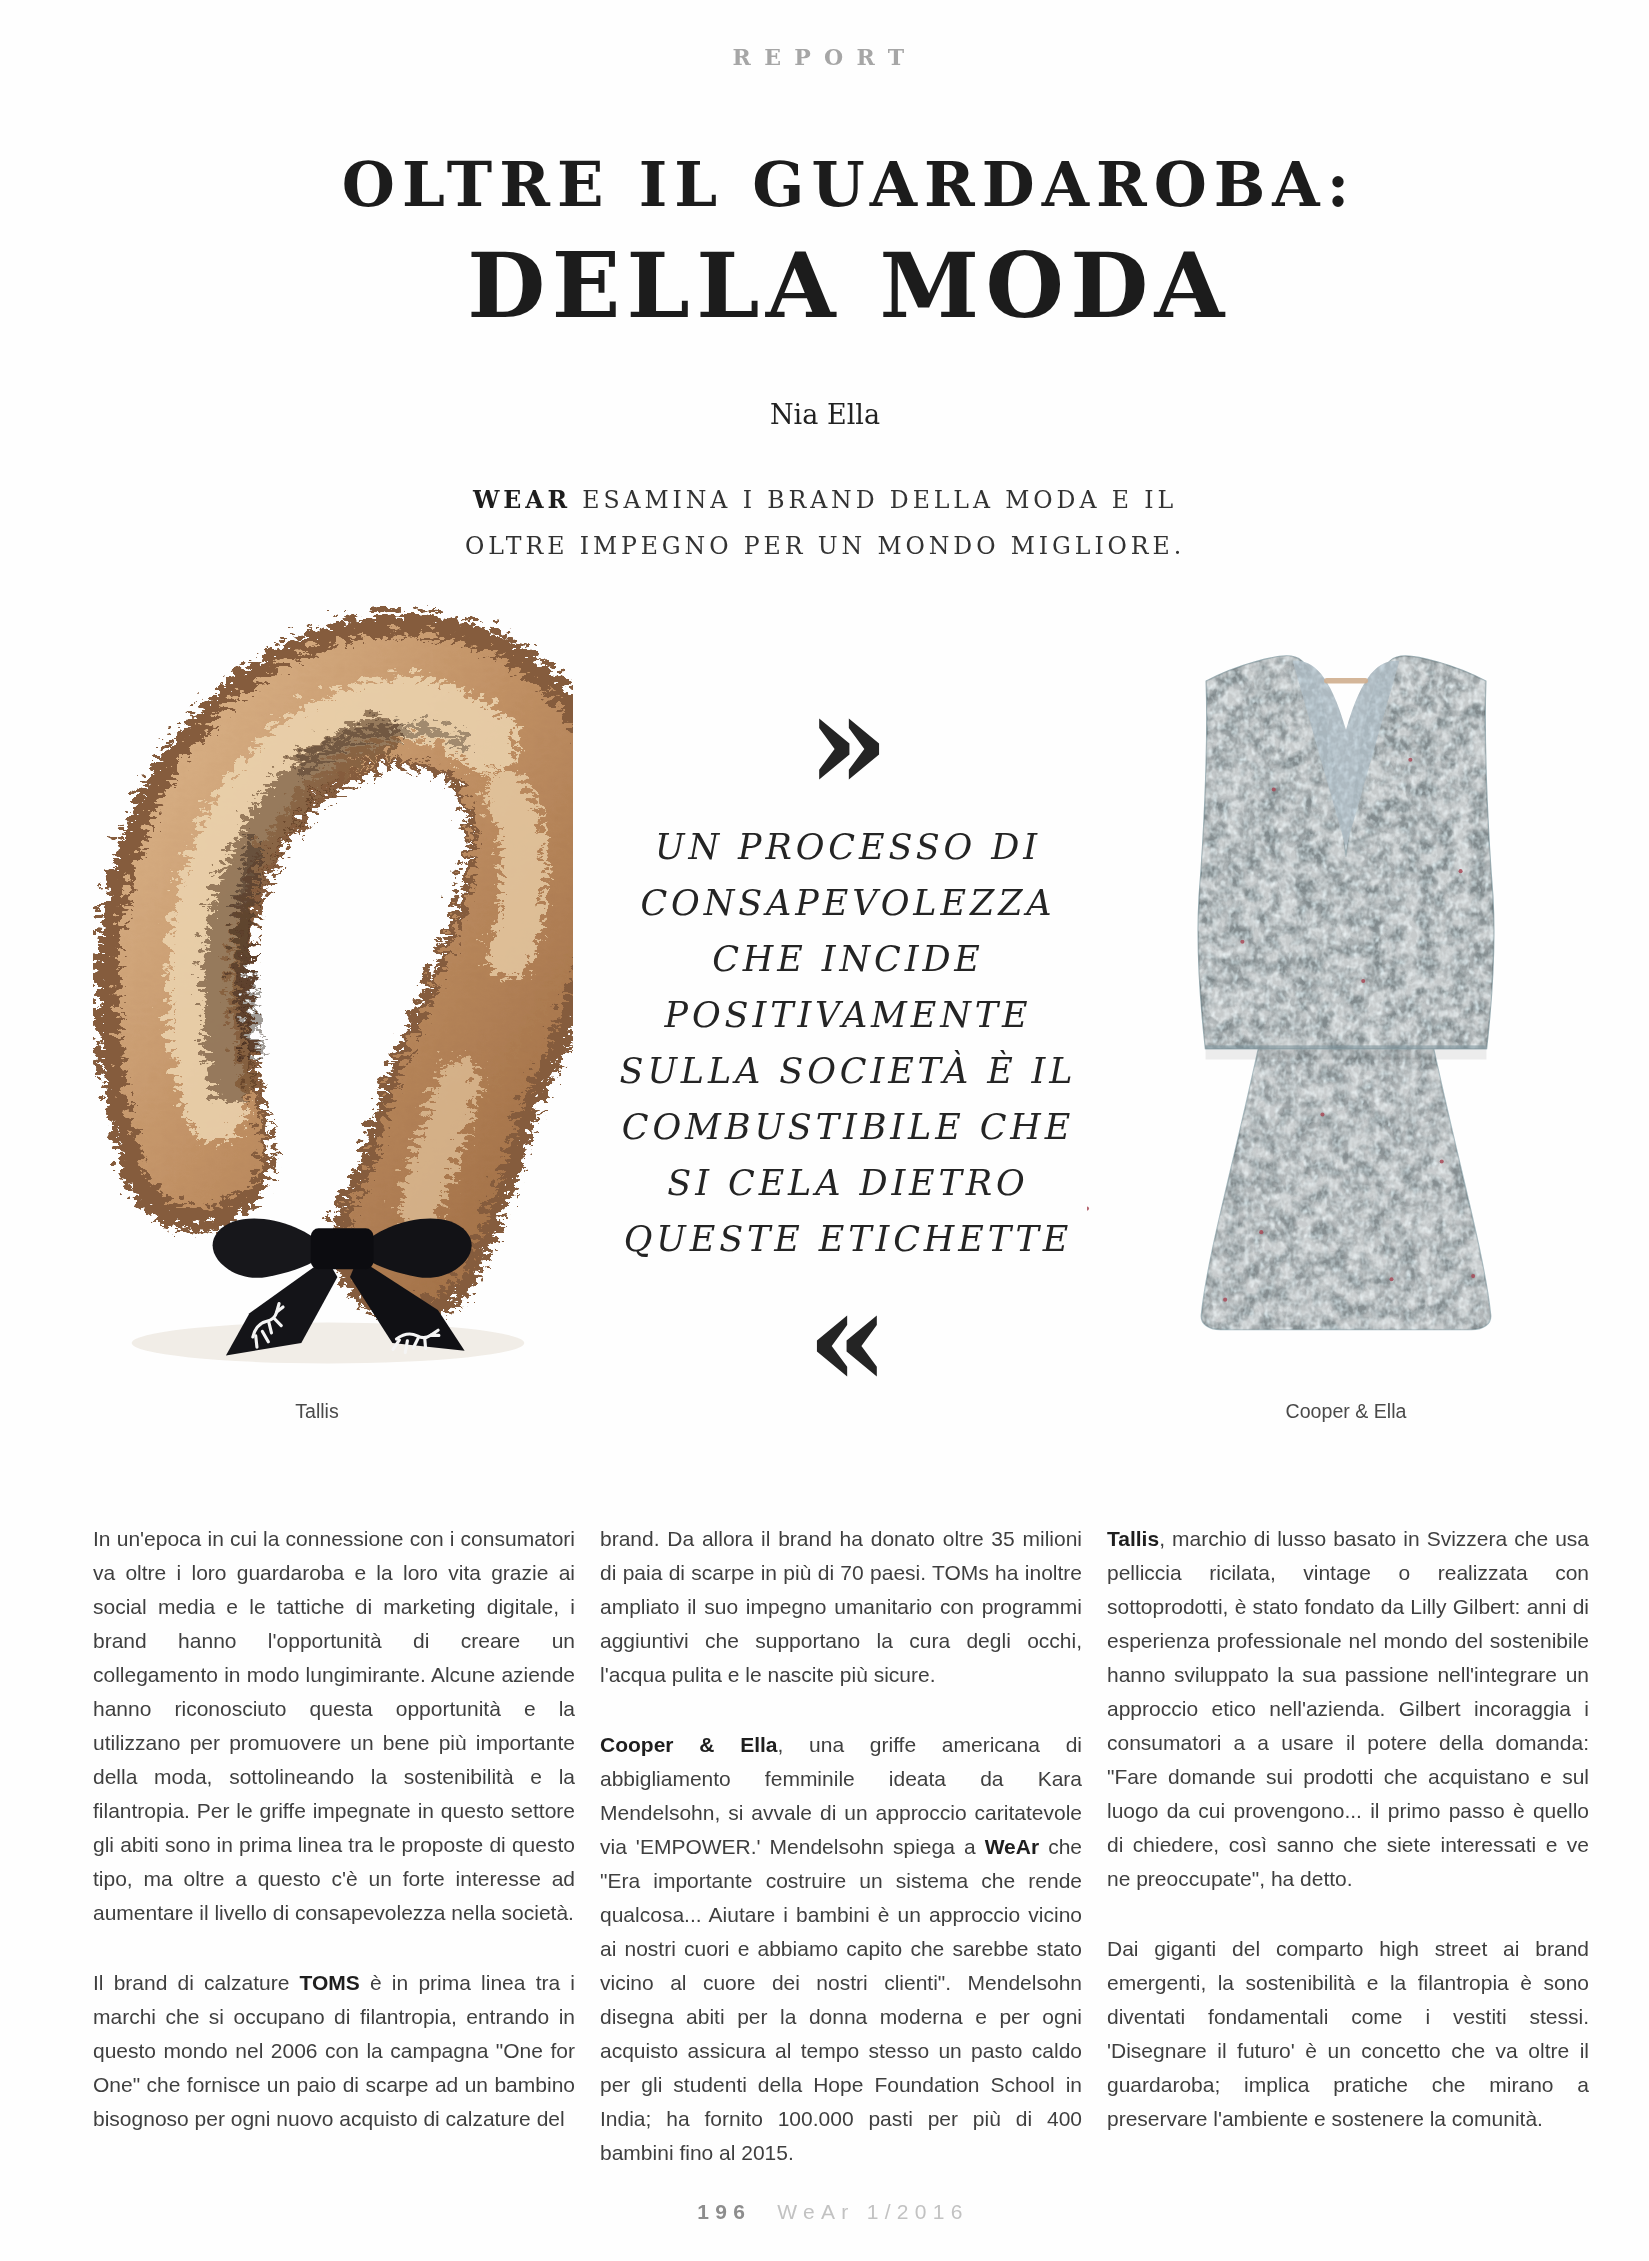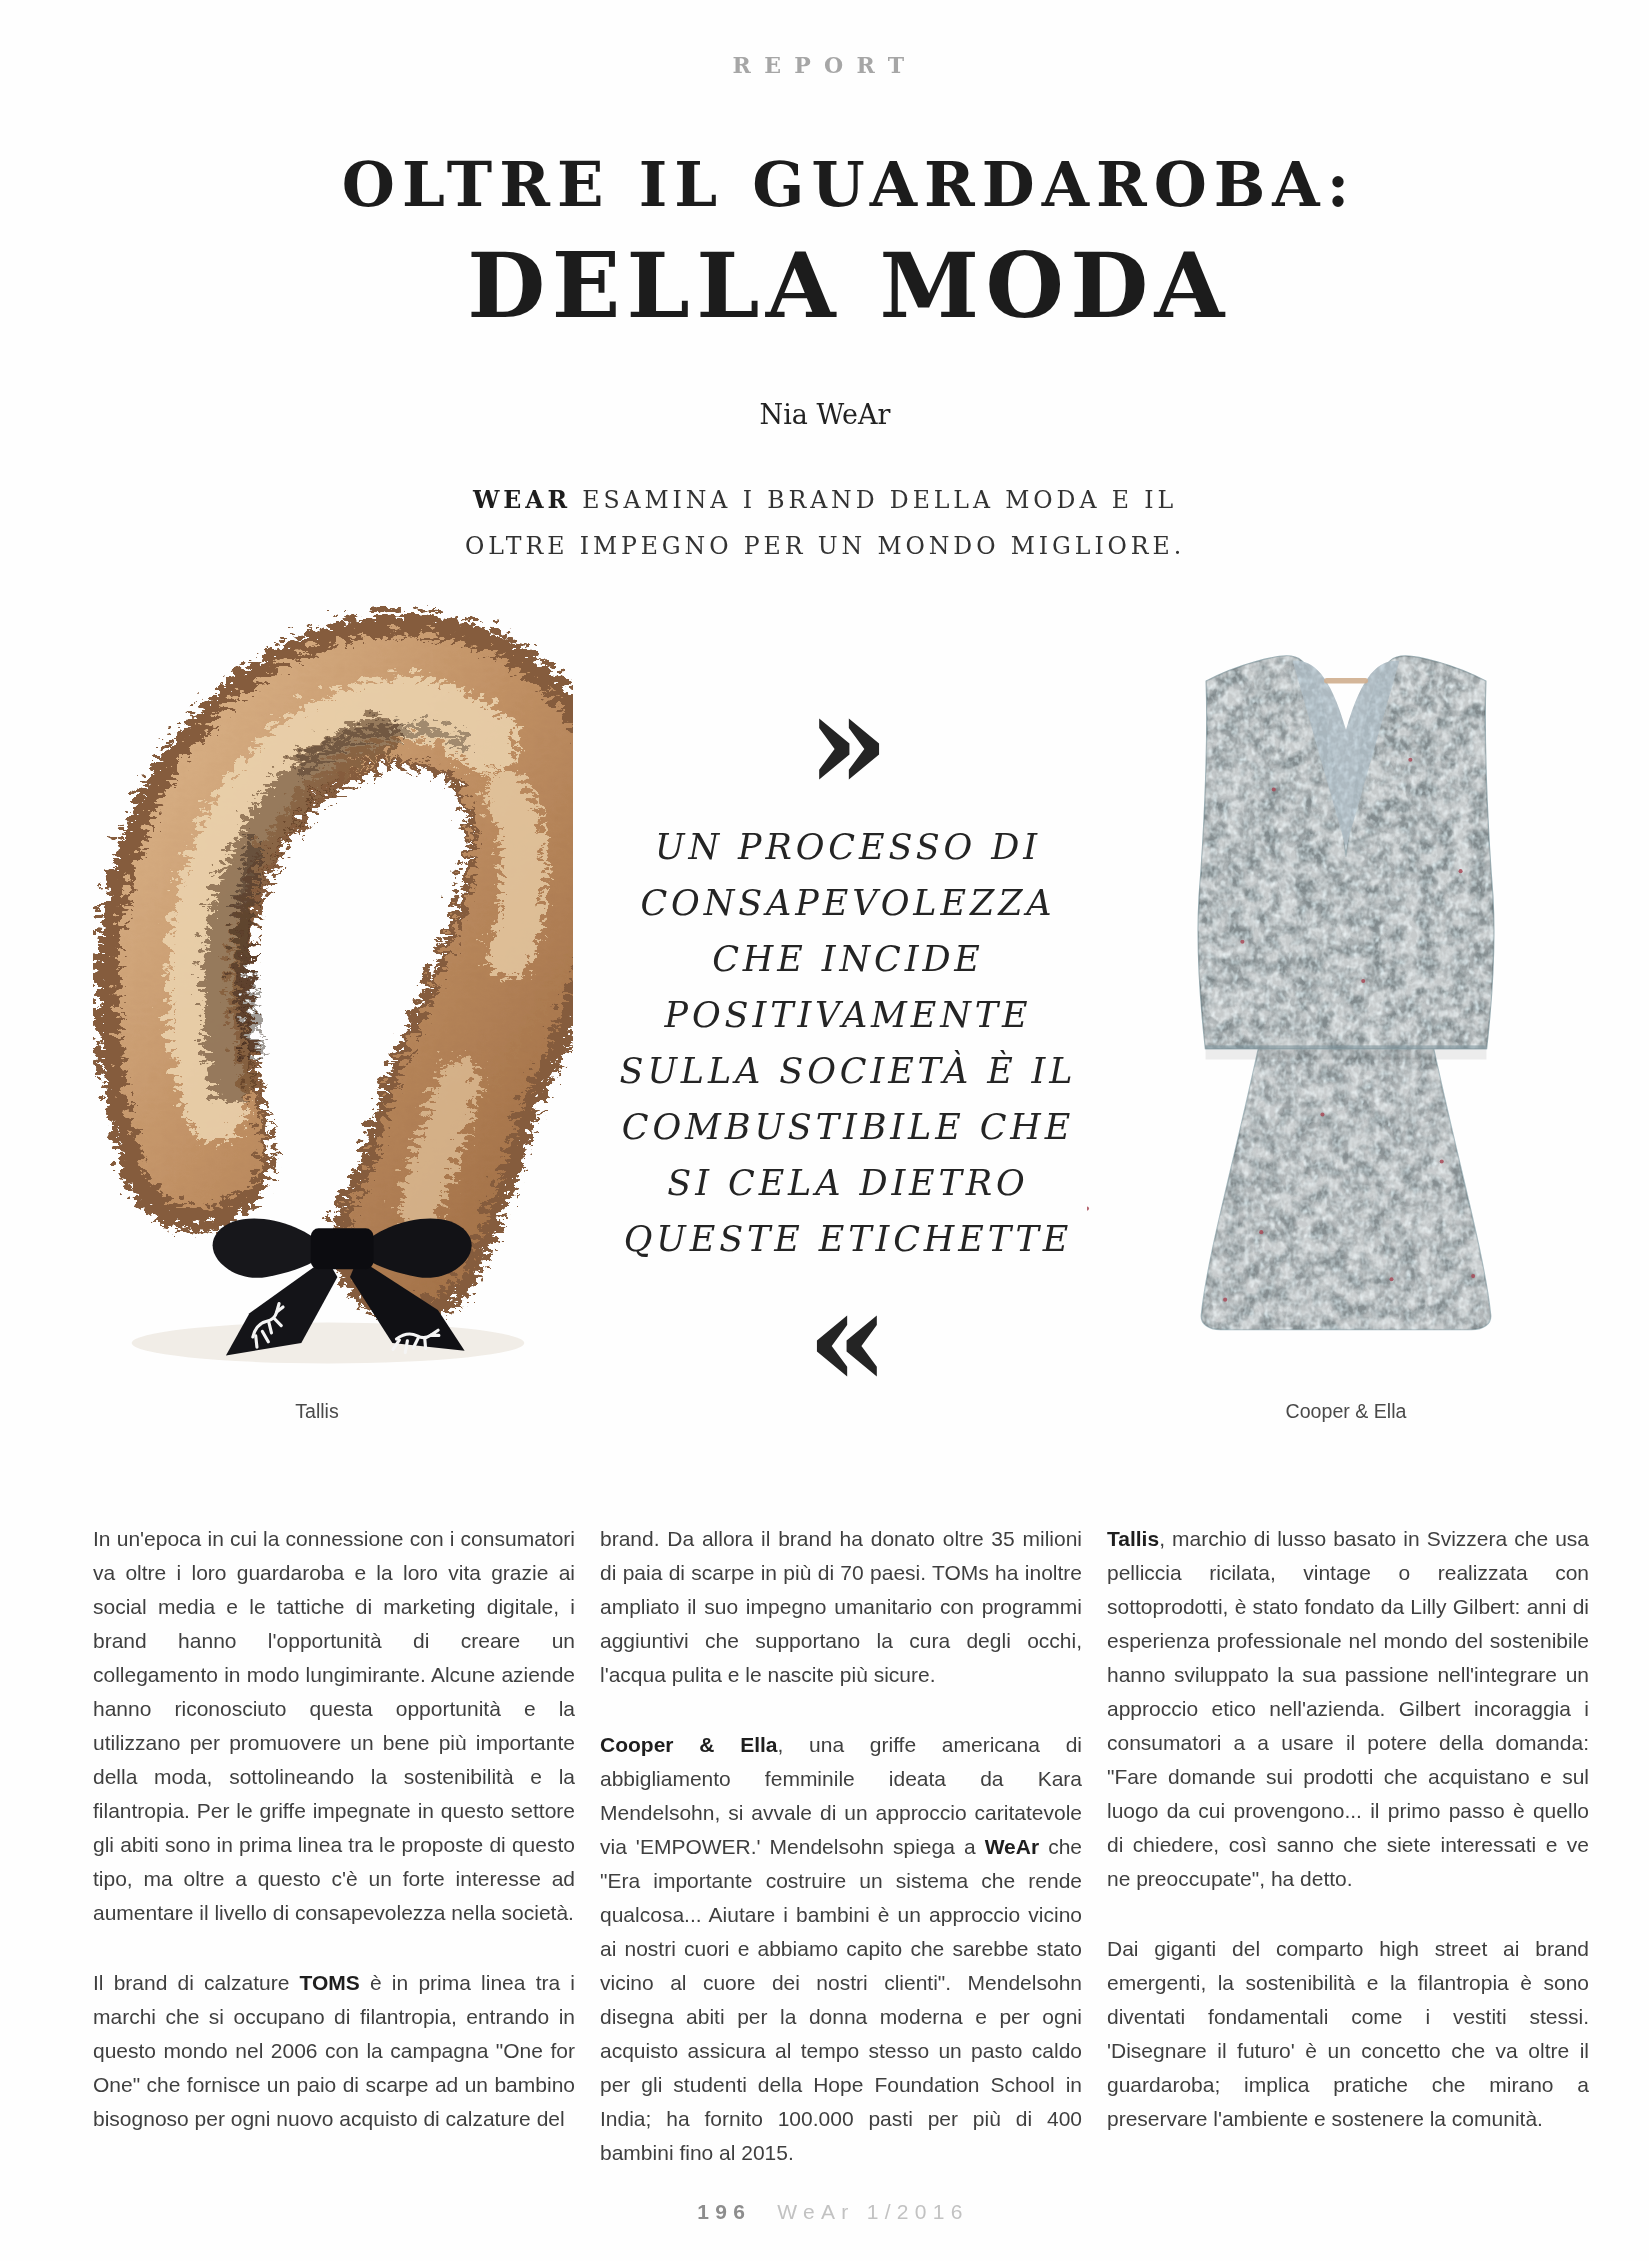--- a/index.html
+++ b/index.html
@@ -5,21 +5,21 @@
   html,body{margin:0;padding:0;}
   body{
     width:1650px;height:2261px;position:relative;background:#fefefe;
     font-family:"Liberation Sans",sans-serif;overflow:hidden;
   }
 
   
   .kicker{
     position:absolute;top:44px;left:0;width:100%;text-align:center;
     font-family:"DejaVu Serif",serif;font-weight:700;font-size:22px;
-    letter-spacing:13.3px;color:#a6a6a6;margin-top:8px;
+    letter-spacing:13.3px;color:#a6a6a6;
   }
   .title-block{position:absolute;top:149px;left:0;width:100%;text-align:center;color:#1c1c1c;margin-left:24px;}
   .title-l1{font-family:"DejaVu Serif",serif;font-weight:700;font-size:61px;letter-spacing:7px;margin-bottom:20.4px;}
   .title-l2,.title-l3{font-family:"DejaVu Serif",serif;font-weight:700;font-size:90px;letter-spacing:6.3px;line-height:1.0;}
   .title-l3{margin-top:11px;}
   .byline{
     position:absolute;top:399px;left:0;width:100%;text-align:center;
     font-family:"DejaVu Serif",serif;font-size:27px;color:#222;
   }
   .standfirst{
@@ -71,21 +71,21 @@
 </head>
 <body>
 
 <div class="kicker">REPORT</div>
 
 <div class="title-block">
   <div class="title-l1">OLTRE IL GUARDAROBA:</div>
   <div class="title-l3">DELLA MODA</div>
 </div>
 
-<div class="byline">Nia WeAr</div>
+<div class="byline">Nia Ella</div>
 
 <div class="standfirst">
   <b>WEAR</b><span> ESAMINA I BRAND DELLA MODA E IL OLTRE IMPEGNO PER UN MONDO MIGLIORE.</span>
 </div>
 
 <div class="fur-figure">
   <svg viewBox="0 0 652 1005" aria-hidden="true">
     <defs>
       <filter id="furF" x="-20%" y="-20%" width="140%" height="140%">
         <feTurbulence type="turbulence" baseFrequency="0.055 0.09" numOctaves="4" seed="3" result="n"></feTurbulence>

